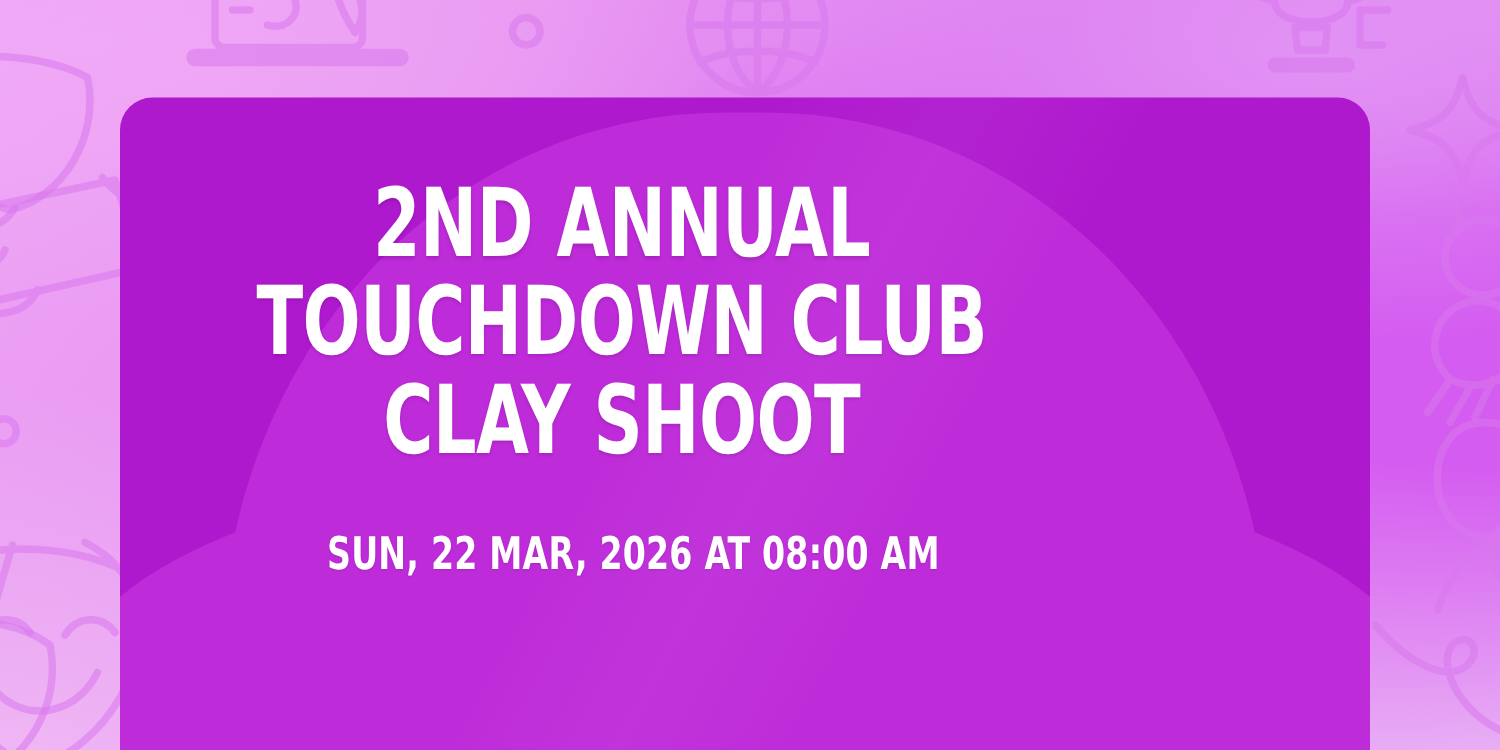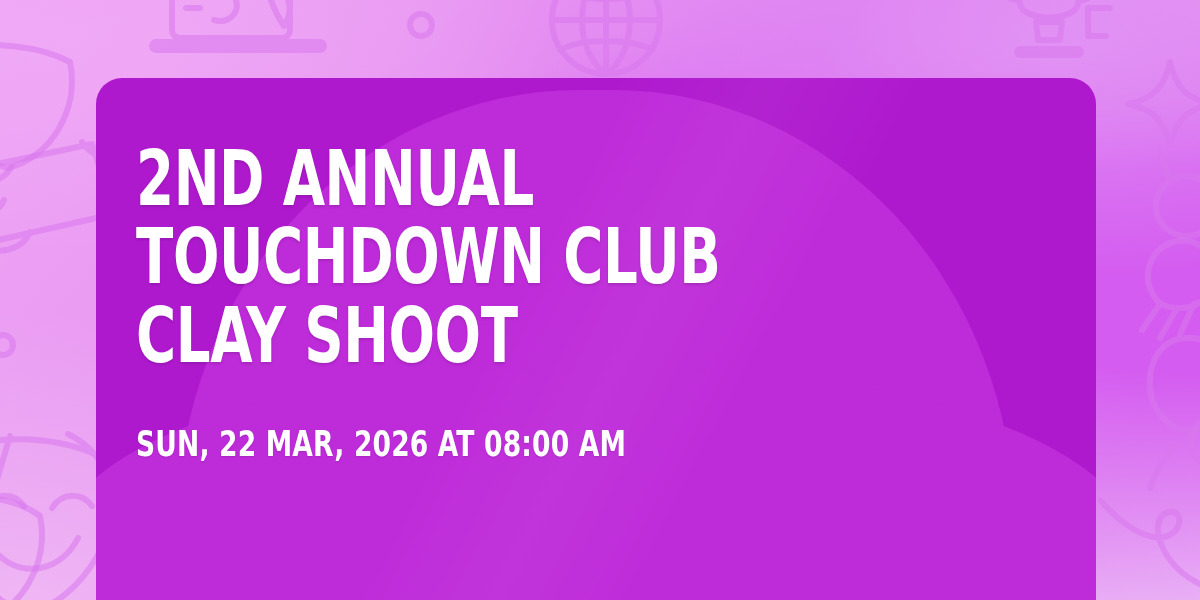--- a/index.html
+++ b/index.html
@@ -87,23 +87,24 @@
     border-radius: 46% 46% 34% 34% / 42% 42% 58% 58%;
   }
   .card-sheen {
     position: absolute;
     inset: 0;
     background: linear-gradient(118deg, rgba(255,255,255,0.0) 0%, rgba(255,255,255,0.0) 40%, rgba(255,255,255,0.045) 52%, rgba(255,255,255,0.0) 64%);
   }
 
   .card-content {
     position: absolute;
-    left: 40px;
+    left: 29px;
     top: 62px;
     right: 40px;
+    text-align: center;
   }
 
   #event-title {
     font-family: "Liberation Sans Narrow", "DejaVu Sans Condensed", "Liberation Sans", sans-serif;
     font-size: 76px;
     line-height: 1.03;
     font-weight: 700;
     letter-spacing: -0.5px;
     color: #FFFFFF;
     text-transform: uppercase;

